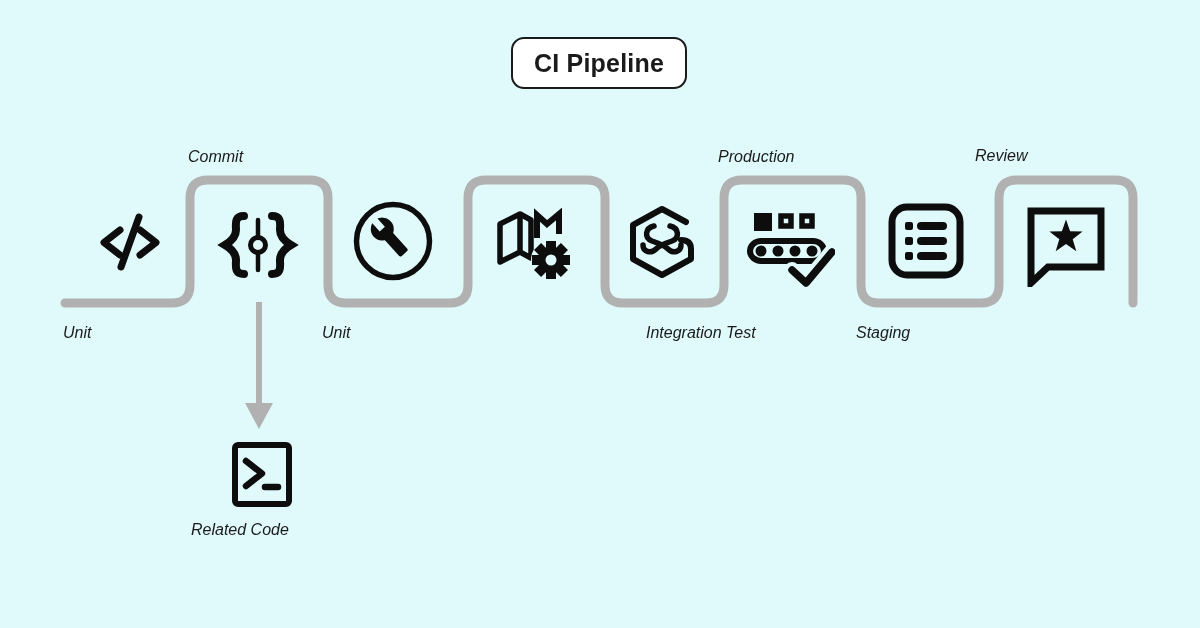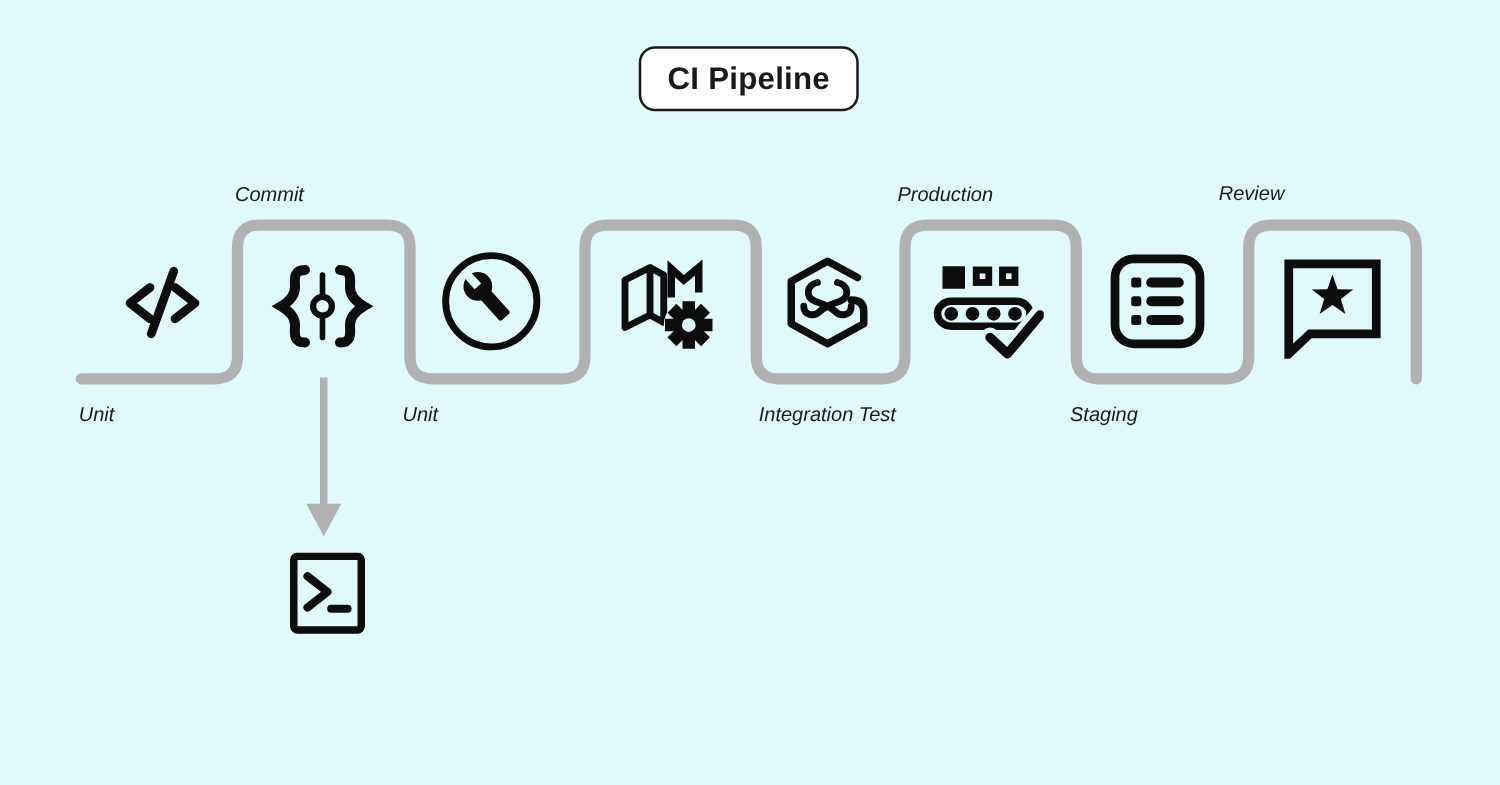--- a/index.html
+++ b/index.html
@@ -24,21 +24,21 @@
   }
   .icon{position:absolute;}
   .icon svg{display:block;}
   .s{stroke:var(--icon); fill:none;}
   .f{fill:var(--icon); stroke:none;}
   .bgf{fill:var(--background); stroke:none;}
   .label{
     position:absolute; width:140px; 
     font-size:16px; font-weight:500; line-height:26px; color:var(--text);font-style:italic;
   }
-  .label.narrow{width:110px;}
+  .label.narrow{width:110px;margin-left:39px;}
 </style>
 </head>
 <body>
 
 <div class="canvas">
 
   <svg class="flow" width="1200" height="628" viewBox="0 0 1200 628">
     <path class="pipe" d="M65,303 H172 Q190,303 190,285 V198 Q190,180 208,180 H310 Q328,180 328,198 V285 Q328,303 346,303
          H450 Q468,303 468,285 V198 Q468,180 486,180 H587 Q605,180 605,198 V285 Q605,303 623,303
          H706 Q724,303 724,285 V198 Q724,180 742,180 H843 Q861,180 861,198 V285 Q861,303 879,303
@@ -145,14 +145,15 @@
     </svg>
   </div>
 
   <div class="label" style="left:63px;  top:320px;">Unit</div>
   <div class="label" style="left:188px; top:144px;">Commit</div>
   <div class="label" style="left:322px; top:320px;">Unit</div>
   <div class="label narrow" style="left:607px; top:320px;">Integration Test</div>
   <div class="label" style="left:856px; top:320px;">Staging</div>
   <div class="label" style="left:718px; top:144px;">Production</div>
   <div class="label" style="left:975px; top:143px;">Review</div>
+  <div class="label" style="left:191px; top:517px;">Related Code</div>
 
 </div>
 
 </body></html>

